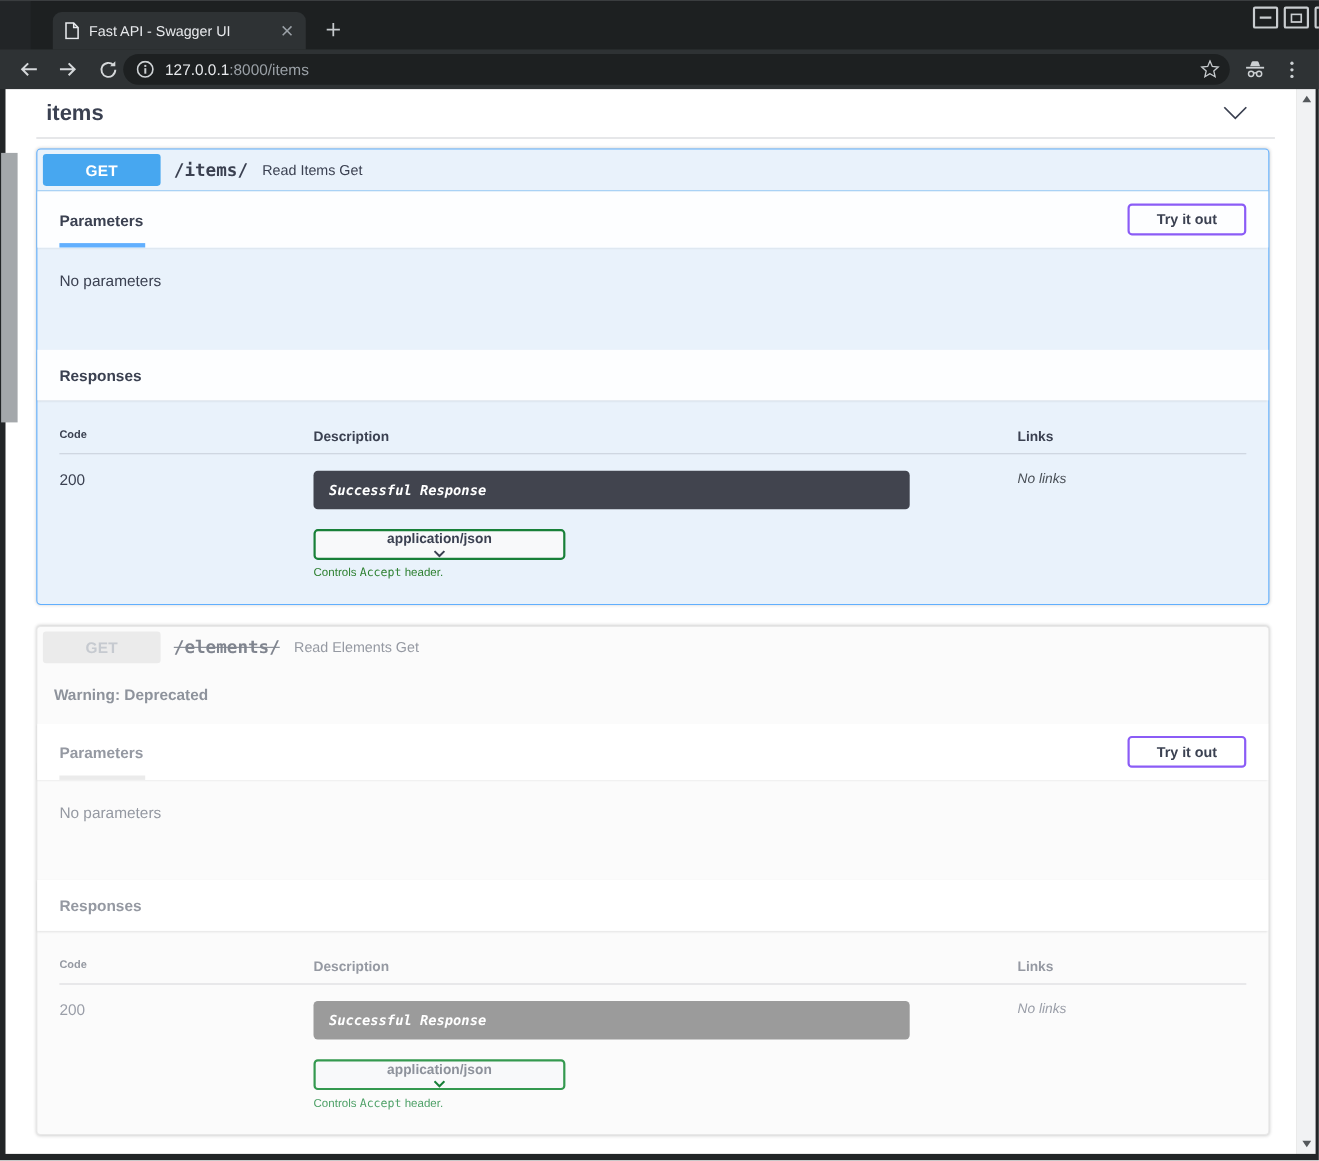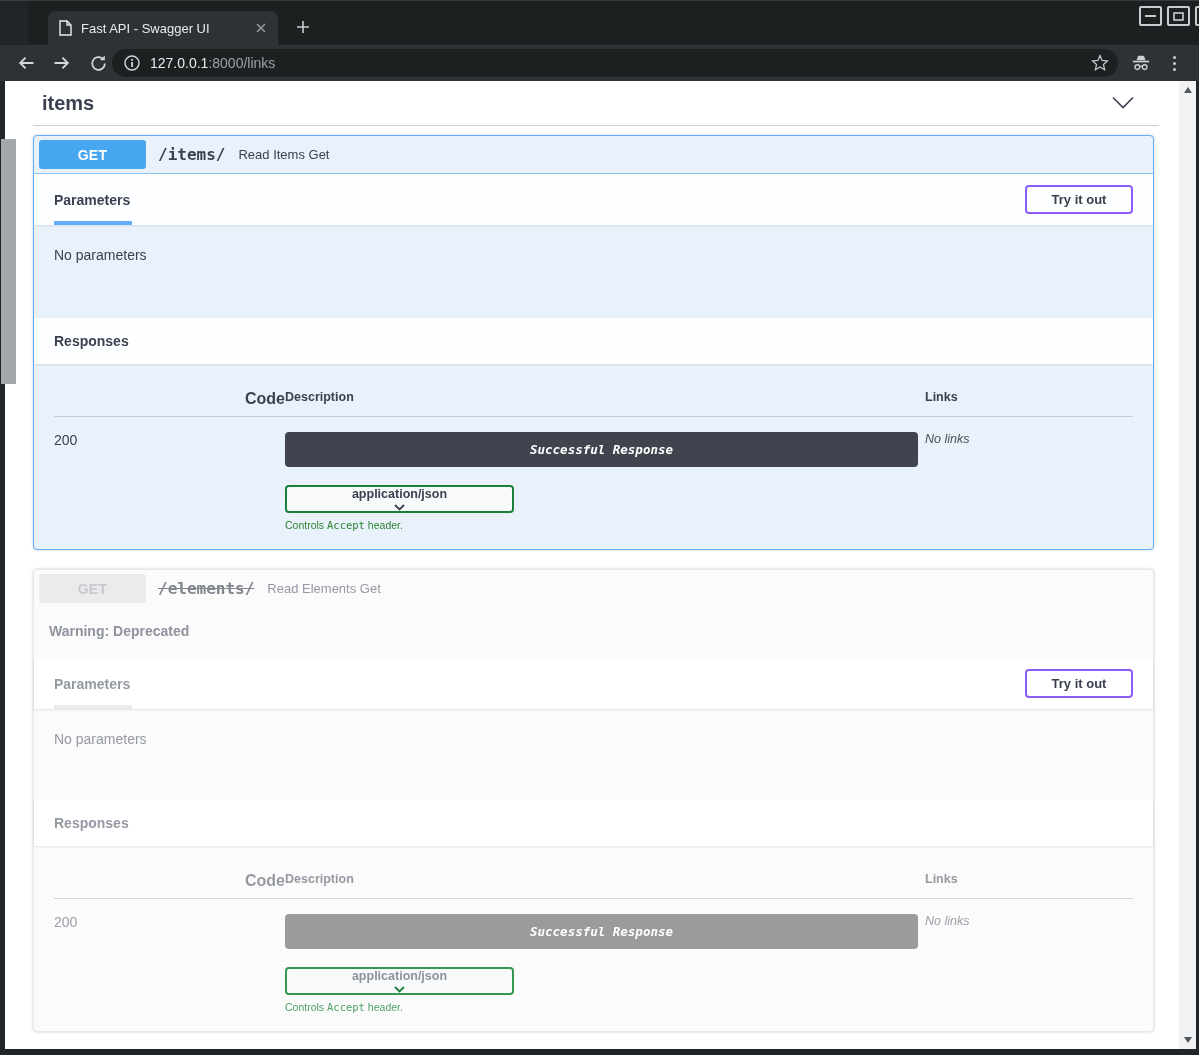--- a/index.html
+++ b/index.html
@@ -74,31 +74,31 @@
   .tryout-btn { width:108px; height:29px; border:2px solid #8b5cf6; border-radius:4px; background:transparent;
                 font-family:"Liberation Sans",sans-serif; font-size:13px; font-weight:bold; color:var(--heading_text,#3b4151); }
 
   .op-body { padding:22px 20px; height:93px; font-size:14px; color:var(--heading_text,#3b4151); }
   .deprecated .op-body { height:91px; color:var(--deprecated_text,#9599a2); }
 
   .resp-table { padding:14px 20px 0; height:185px; }
   .resp-grid { display:grid; grid-template-columns:231px 1fr 208px; }
   .resp-head { padding:12px 0 8px; border-bottom:1px solid rgba(59,65,81,.2); }
   .col-h { font-size:12.5px; font-weight:bold; color:var(--heading_text,#3b4151); }
-  .col-h.code-h { font-size:16px;text-align:right; }
+  .col-h.code-h { font-size:10px; }
   .deprecated .col-h { color:var(--deprecated_text,#9599a2); }
   .resp-row { padding-top:15px; }
   .code-cell { font-size:14px; color:var(--heading_text,#3b4151); }
   .deprecated .code-cell { color:#9a9ea8; }
   .links-cell { font-size:12.5px; font-style:italic; color:#4a5057; }
   .deprecated .links-cell { color:#9a9ea8; }
 
-  .response-box { width:633px; border-radius:4px; background:var(--response_dark,#41444e); color:#fff;
+  .response-box { width:542px; border-radius:4px; background:var(--response_dark,#41444e); color:#fff;
                   font-family:"DejaVu Sans Mono", monospace; font-style:italic; font-weight:bold; font-size:12.5px;
-                  padding:10px 14px;text-align:center; }
+                  padding:10px 14px; }
   .deprecated .response-box { background:var(--deprecated_box,#9b9b9b); }
   .media-select { margin-top:18px; width:229px; height:28px; border:2px solid var(--select_green,#188038); border-radius:4px;
                   background:#f8f9fa; display:flex; align-items:center; justify-content:space-between; padding:0 12px;
                   font-size:12.5px; font-weight:bold; color:var(--heading_text,#3b4151);flex-direction:column; }
   .deprecated .media-select { color:#8d929b; border-color:#34994f; }
   .accept-note { margin-top:6px; font-size:10.5px; color:var(--note_green,#2f8132); }
   .accept-note .mono { font-family:"DejaVu Sans Mono", monospace; font-size:10.5px; }
   .deprecated .accept-note { color:#4fa168; }
 
   svg { display:block; }
@@ -167,21 +167,21 @@
       </span>
     </div>
     <div class="urlpill">
       <span>
         <svg width="16" height="16" viewBox="0 0 16 16">
             <circle cx="8" cy="8" r="7" fill="none" stroke="#cdd1d4" stroke-width="1.5"></circle>
             <rect x="7.2" y="4" width="1.8" height="1.8" fill="#cdd1d4"></rect>
             <rect x="7.2" y="7" width="1.8" height="5" fill="#cdd1d4"></rect>
           </svg>
       </span>
-      <span class="url-text"><span>127.0.0.1</span><span class="url-secondary">:8000/links</span></span>
+      <span class="url-text"><span>127.0.0.1</span><span class="url-secondary">:8000/items</span></span>
       <span class="pill-star">
         <svg width="18" height="18" viewBox="0 0 24 24">
             <path d="M12 17.3l-6.2 3.7 1.6-7L2 9.2l7.2-.6L12 2l2.8 6.6 7.2.6-5.4 4.8 1.6 7z" fill="none" stroke="#c6cacd" stroke-width="1.6"></path>
           </svg>
       </span>
     </div>
     <span class="incognito">
       <svg width="22" height="20" viewBox="0 0 24 22">
           <path d="M7 8h10l-1.6-4.2c-.2-.5-.7-.8-1.2-.8H9.8c-.5 0-1 .3-1.2.8L7 8z" fill="#cdd1d4"></path>
           <rect x="3" y="8.5" width="18" height="1.8" fill="#cdd1d4"></rect>

